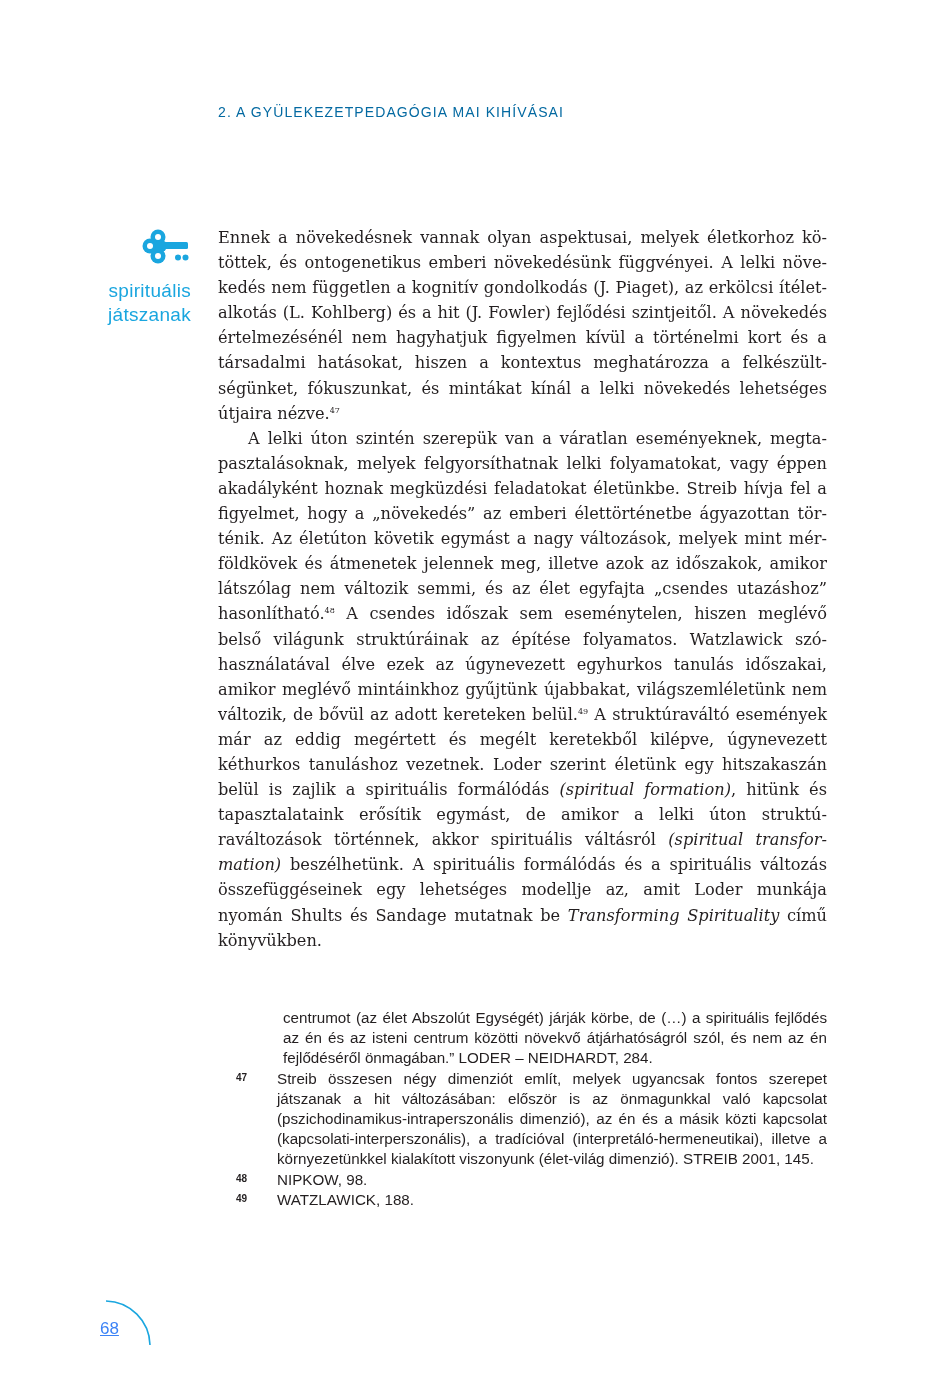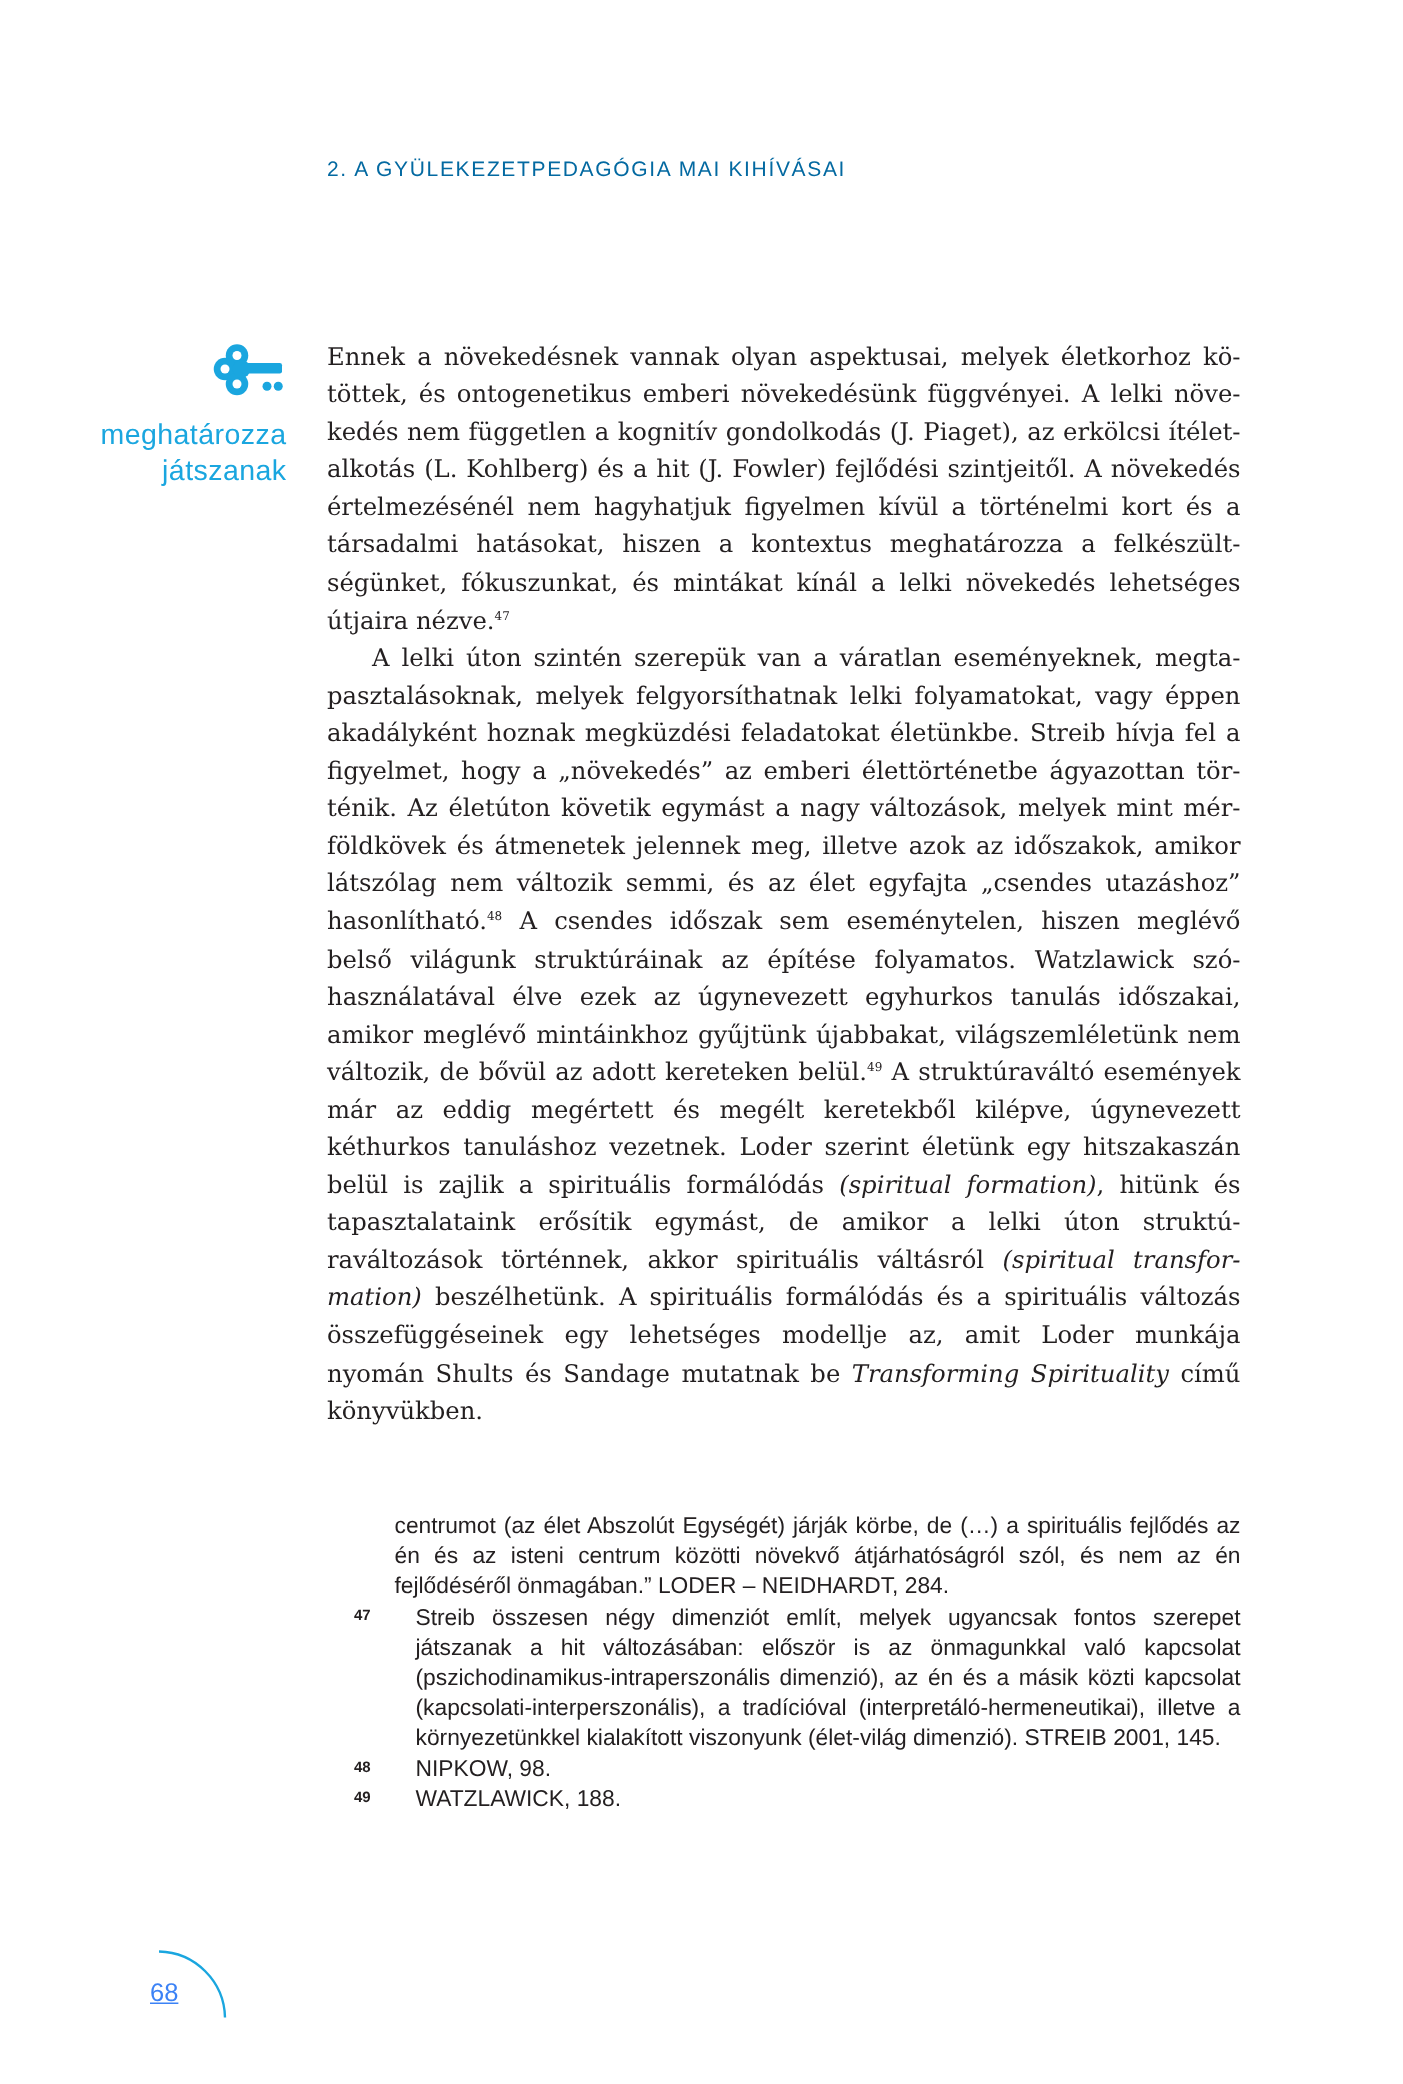--- a/index.html
+++ b/index.html
@@ -76,21 +76,21 @@
       position: absolute;
       left: 236px;
       top: 1008px;
       width: 591px;
       font-family: "Liberation Sans", sans-serif;
       font-size: 15.2px;
       line-height: 20.2px;
       color: #231f20;
     }
     .fn-cont {
-      margin-left: 27px;
+      margin-left: 47px;
       text-align: justify;
     }
     .fn {
       position: relative;
       margin-left: 41px;
       text-align: justify;
     }
     .fn-num {
       position: absolute;
       left: -41px;
@@ -139,21 +139,21 @@
         <circle cx="44.5" cy="28.5" r="3"></circle>
       </g>
       <g fill="#ffffff">
         <circle cx="17" cy="8" r="3"></circle>
         <circle cx="9" cy="17" r="3"></circle>
         <circle cx="17" cy="27" r="3"></circle>
       </g>
     </svg>
   </span>
   <div class="margin-label">
-    <div>meghatározza</div>
+    <div>spirituális</div>
     <div>játszanak</div>
   </div>
 </div>
 
 <div class="body-text">
   <p><span>Ennek a növekedésnek vannak olyan aspektusai, melyek életkorhoz kö­töttek, és ontogenetikus emberi növekedésünk függvényei. A lelki növe­kedés nem független a kognitív gondolkodás (J. Piaget), az erkölcsi ítélet­alkotás (L. Kohlberg) és a hit (J. Fowler) fejlődési szintjeitől. A növekedés értelmezésénél nem hagyhatjuk figyelmen kívül a történelmi kort és a társadalmi hatásokat, hiszen a kontextus meghatározza a felkészült­ségünket, fókuszunkat, és mintákat kínál a lelki növekedés lehetséges útjaira nézve.</span><sup>47</sup></p>
   <p class="indent"><span>A lelki úton szintén szerepük van a váratlan eseményeknek, megta­pasztalásoknak, melyek felgyorsíthatnak lelki folyamatokat, vagy éppen akadályként hoznak megküzdési feladatokat életünkbe. Streib hívja fel a figyelmet, hogy a „növekedés” az emberi élettörténetbe ágyazottan tör­ténik. Az életúton követik egymást a nagy változások, melyek mint mér­földkövek és átmenetek jelennek meg, illetve azok az időszakok, amikor látszólag nem változik semmi, és az élet egyfajta „csendes utazáshoz” hasonlítható.</span><sup>48</sup><span> A csendes időszak sem eseménytelen, hiszen meglévő belső világunk struktúráinak az építése folyamatos. Watzlawick szó­használatával élve ezek az úgynevezett egyhurkos tanulás időszakai, amikor meglévő mintáinkhoz gyűjtünk újabbakat, világszemléletünk nem változik, de bővül az adott kereteken belül.</span><sup>49</sup><span> A struktúraváltó ese­mények már az eddig megértett és megélt keretekből kilépve, úgyneve­zett kéthurkos tanuláshoz vezetnek. Loder szerint életünk egy hitszaka­szán belül is zajlik a spirituális formálódás </span><em>(spiritual formation)</em><span>, hitünk és tapasztalataink erősítik egymást, de amikor a lelki úton struktú­raváltozások történnek, akkor spirituális váltásról </span><em>(spiritual transfor­mation)</em><span> beszélhetünk. A spirituális formálódás és a spirituális válto­zás összefüggéseinek egy lehetséges modellje az, amit Loder munkája nyomán Shults és Sandage mutatnak be </span><em>Transforming Spirituality</em><span> című könyvükben.</span></p>
 </div>
 
 <div class="footnotes">

